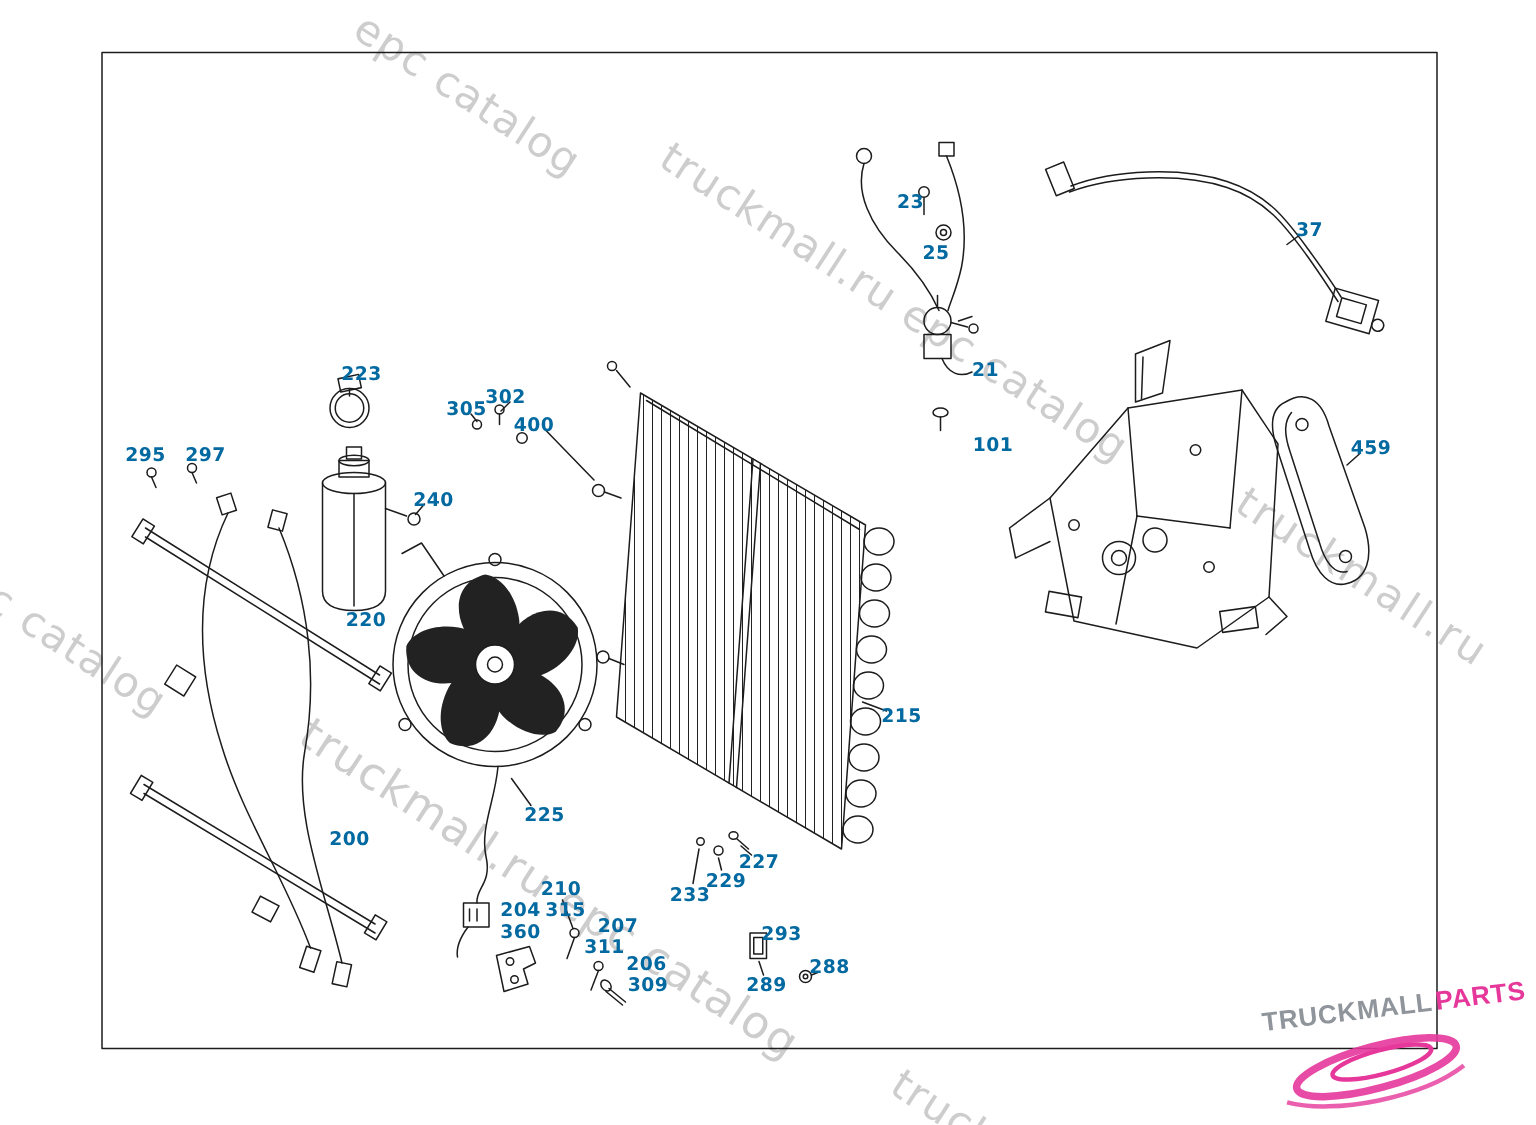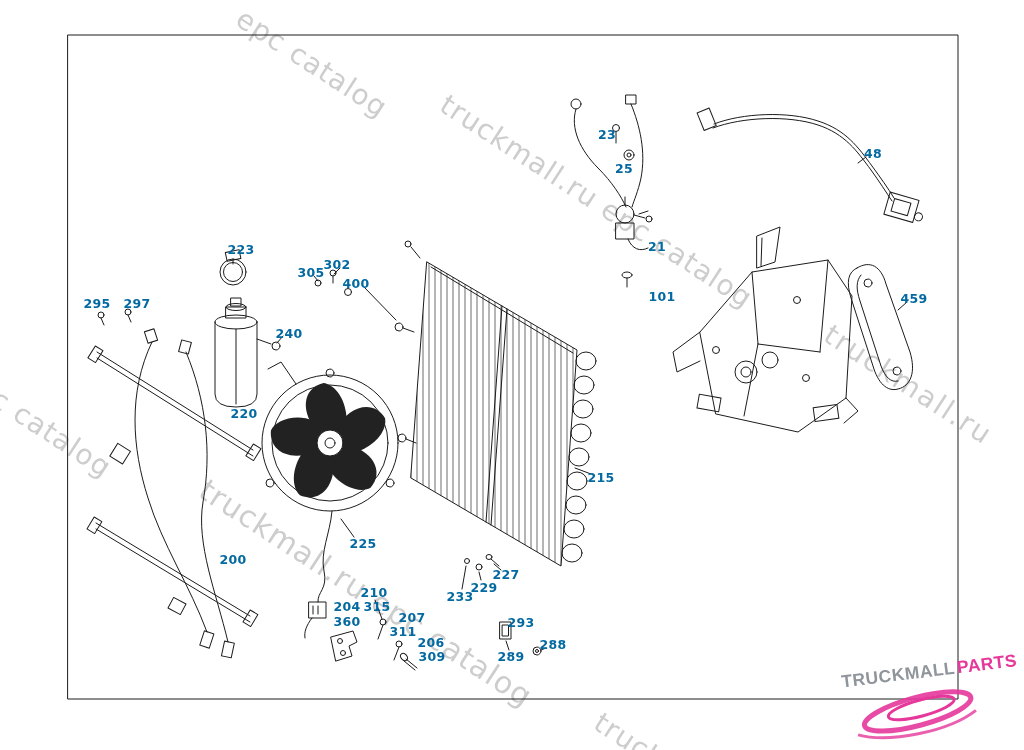--- a/index.html
+++ b/index.html
@@ -266,21 +266,21 @@
         <line x1="314" y1="276" x2="318" y2="281"></line>
       </g>
 
     </g>
   </svg>
 
   <div class="labels">
     <span class="part-label" style="left:607px; top:134px;">23</span>
     <span class="part-label" style="left:624px; top:168px;">25</span>
     <span class="part-label" style="left:657px; top:210px;margin-top:36px;">21</span>
-    <span class="part-label" style="left:873px; top:153px;">48</span>
+    <span class="part-label" style="left:873px; top:153px;">37</span>
     <span class="part-label" style="left:662px; top:296px;">101</span>
     <span class="part-label" style="left:914px; top:298px;">459</span>
     <span class="part-label" style="left:241px; top:249px;">223</span>
     <span class="part-label" style="left:311px; top:272px;">305</span>
     <span class="part-label" style="left:337px; top:264px;">302</span>
     <span class="part-label" style="left:356px; top:283px;">400</span>
     <span class="part-label" style="left:97px;  top:303px;">295</span>
     <span class="part-label" style="left:137px; top:303px;">297</span>
     <span class="part-label" style="left:289px; top:333px;">240</span>
     <span class="part-label" style="left:244px; top:413px;">220</span>

